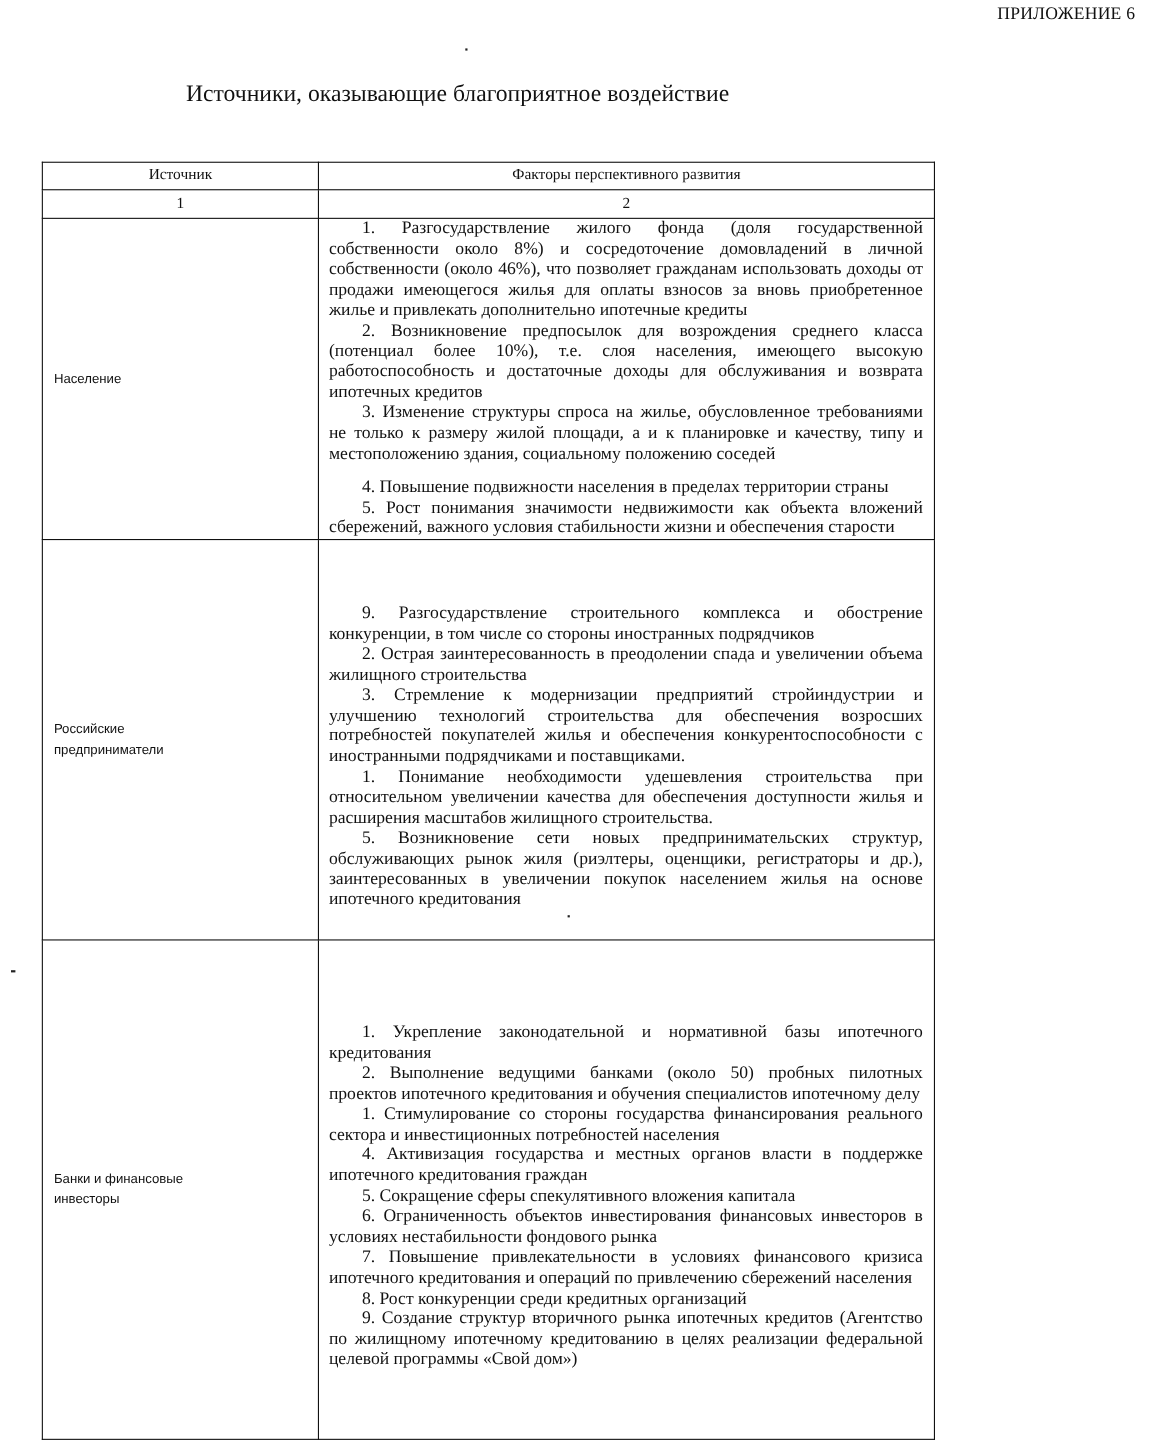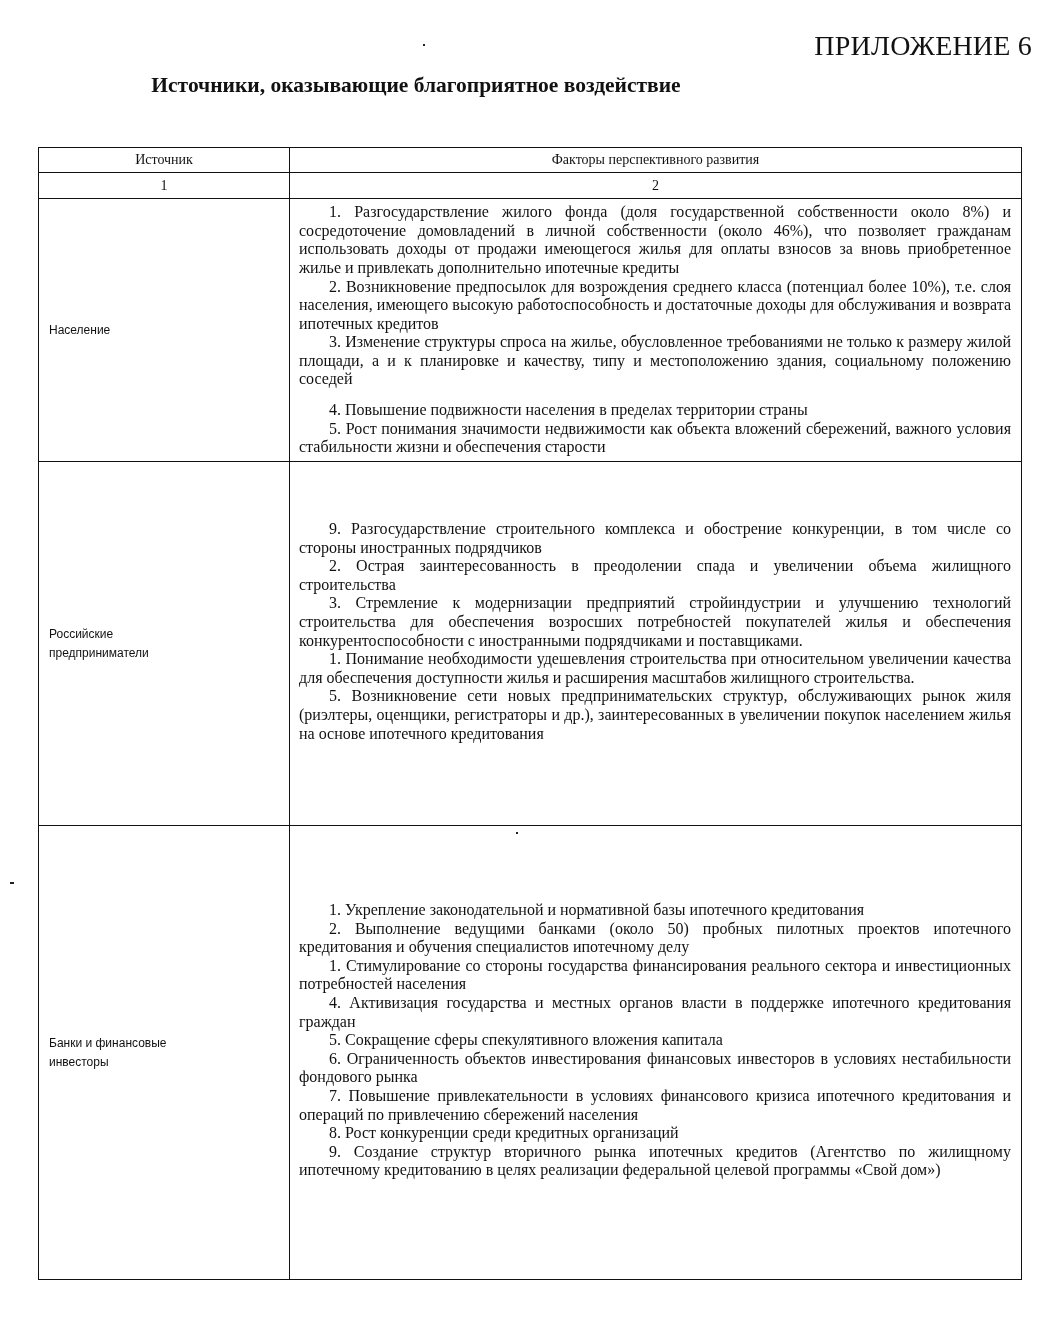--- a/index.html
+++ b/index.html
@@ -1,19 +1,19 @@
 <!DOCTYPE html>
 <html><head>
 <meta charset="utf-8">
 <style>
   html, body { margin:0; padding:0; background:#ffffff; }
   body { width:1045px; height:1317px; position:relative; overflow:hidden; color:#111; font-family:"Liberation Serif", serif; }
-  .appendix { position:absolute; right:13px; top:30px; font-size:28px; letter-spacing:0.2px; }
-  .title { position:absolute; left:0; width:832px; top:72px; text-align:center; font-weight:bold; font-size:21.5px; line-height:26px; }
-  table.main { position:absolute; left:38px; top:147px; width:984px; border-collapse:collapse; table-layout:fixed; }
+  .appendix { position:absolute; right:13px; top:4px; font-size:16px; letter-spacing:0.2px; }
+  .title { position:absolute; left:0; width:832px; top:72px; text-align:center; font-weight:normal; font-size:21.5px; line-height:26px; }
+  table.main { position:absolute; left:38px; top:147px; width:812px; border-collapse:collapse; table-layout:fixed; }
   table.main td { border:1.6px solid #111; vertical-align:middle; padding:0; }
   .col1 { width:251px; }
   .hdr td { height:24px; text-align:center; font-size:14px; }
   .num td { height:25px; text-align:center; font-size:14px; }
   .src { font-family:"Liberation Sans", sans-serif; font-size:12px; padding-left:10px !important; line-height:19px; }
   .factors { padding:0 10px 0 9px !important; font-size:16px; line-height:18.6px; text-align:justify; }
   .factors p { margin:0; text-indent:30px; }
   .gap { height:12px; }
   .r1 { height:263px; }
   .r2 { height:364px; }

